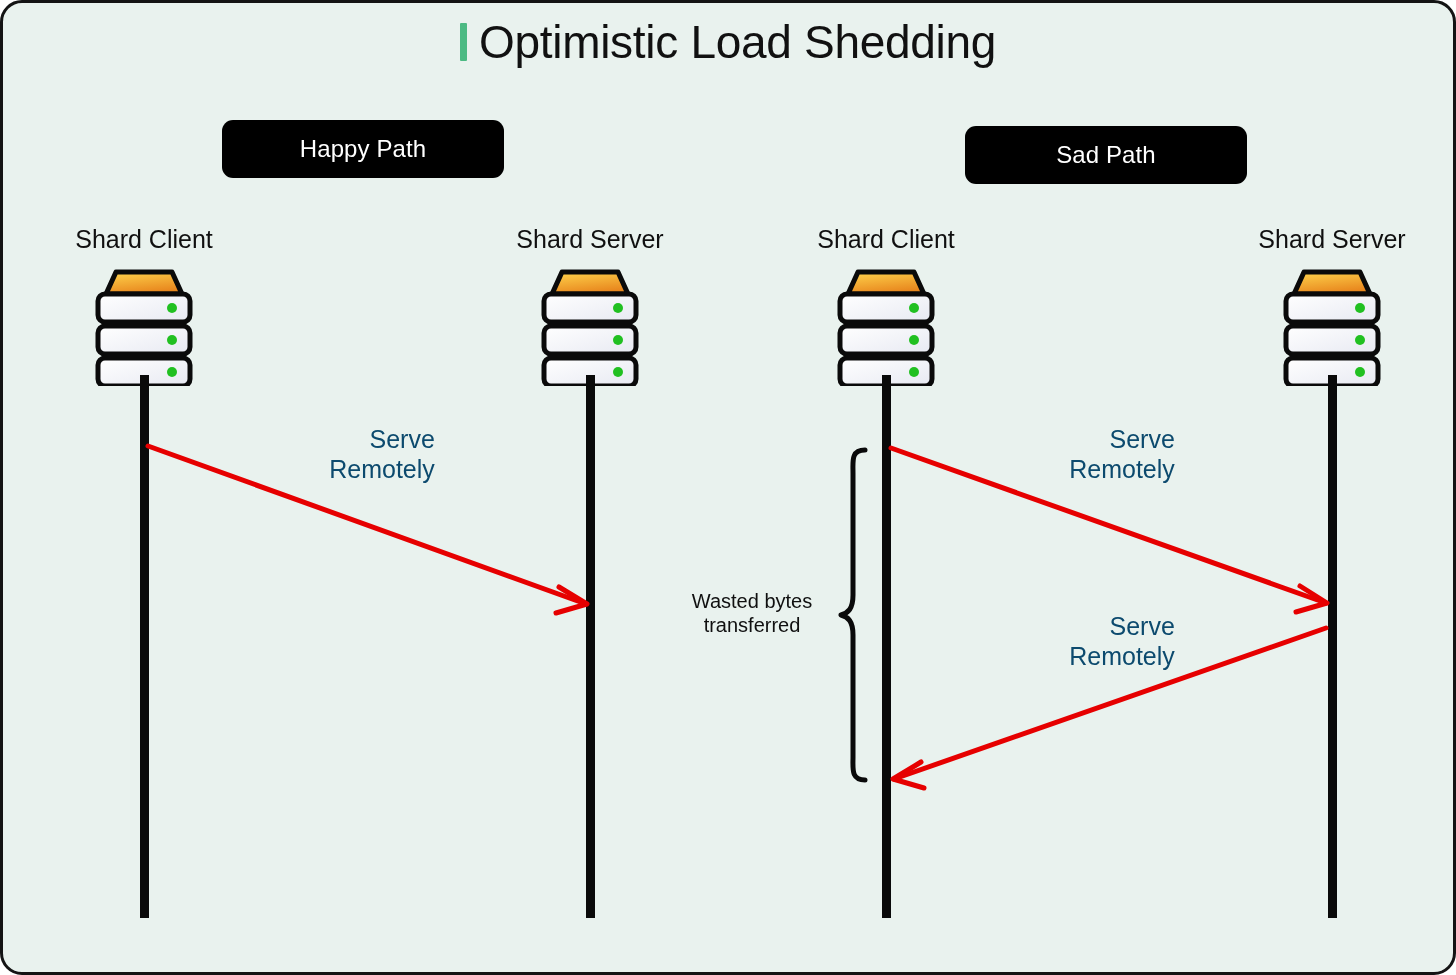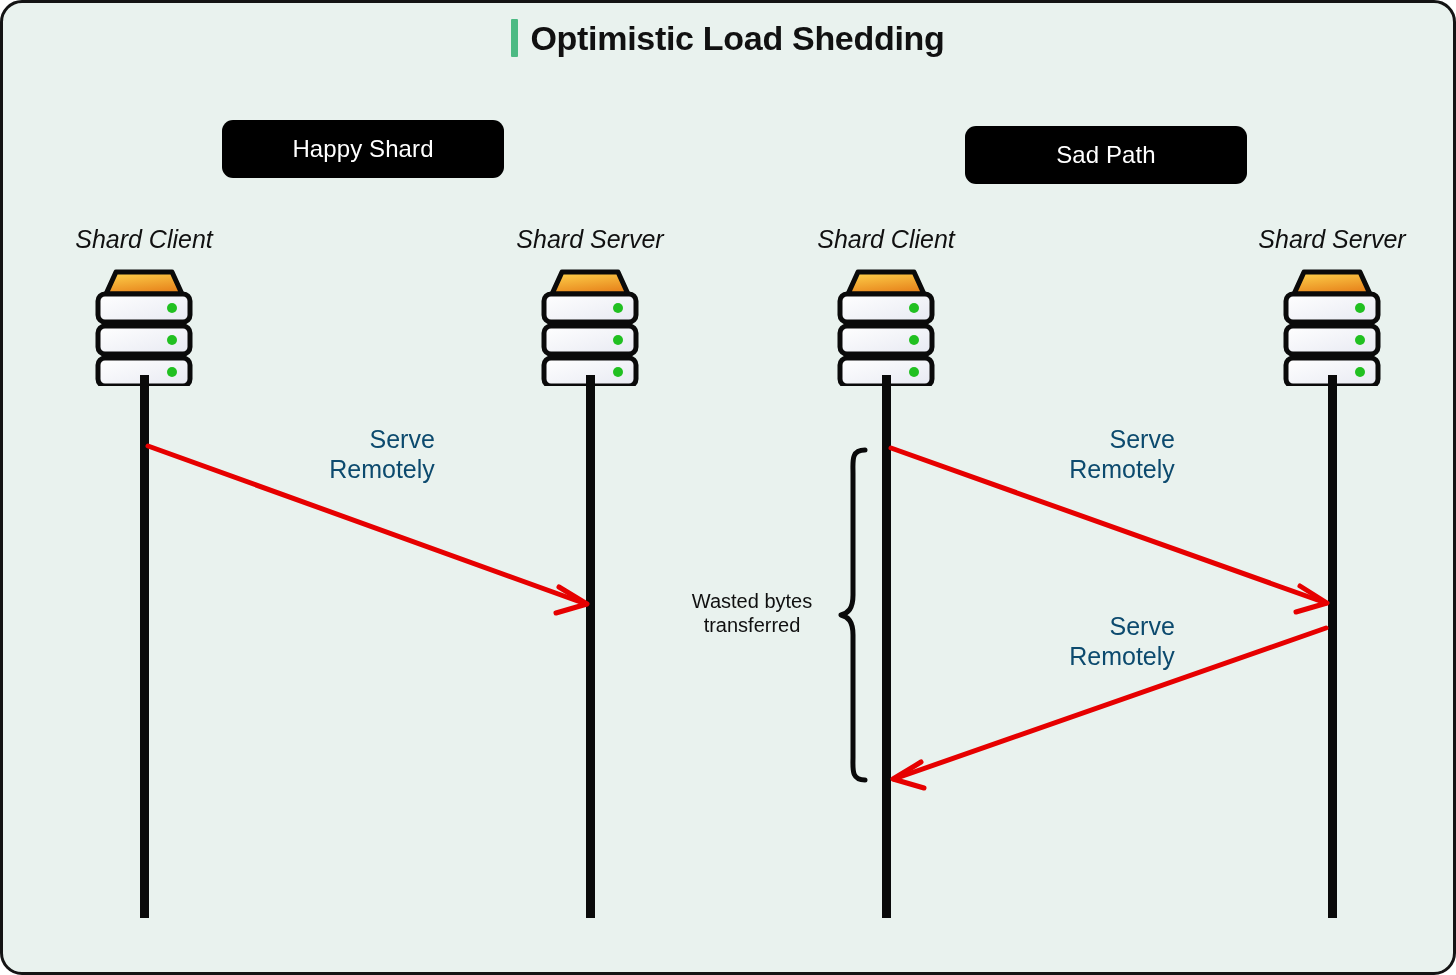--- a/index.html
+++ b/index.html
@@ -36,22 +36,22 @@
     gap: 12px;
   }
   .title-bar {
     width: 7px;
     height: 38px;
     background: #4cba83;
     border-radius: 1px;
     flex: none;
   }
   .title-text {
-    font-size: 34px;
-    font-weight: bold;
+    font-size: 46px;
+    font-weight: normal;
     color: #111111;
     letter-spacing: -0.3px;
     white-space: nowrap;
     line-height: 1;
   }
 
   
   .badge {
     position: absolute;
     height: 58px;
@@ -71,21 +71,20 @@
     width: 200px;
     margin-left: -100px;
     text-align: center;
   }
   .participant-label {
     font-size: 25px;
     color: #101010;
     line-height: 1;
     margin-bottom: 14px;
     white-space: nowrap;
-    font-style: italic;
   }
   .server-icon {
     display: block;
     margin: 0 auto;
   }
 
   
   .lifeline {
     position: absolute;
     width: 9px;
@@ -127,21 +126,21 @@
 <body>
 
 <div id="canvas">
 
   <div class="title-wrap">
     <div class="title-bar"></div>
     <div class="title-text">Optimistic Load Shedding</div>
   </div>
 
   <div class="badge" style="left:219px; top:117px; width:282px;">
-    <span>Happy Shard</span>
+    <span>Happy Path</span>
   </div>
   <div class="badge" style="left:962px; top:123px; width:282px;">
     <span>Sad Path</span>
   </div>
 
   <div class="participant" style="left:141px; top:224px;">
     <div class="participant-label">Shard Client</div>
     <svg class="server-icon" width="108" height="120" viewBox="0 0 108 120">
       <defs>
         <linearGradient id="gtop0" x1="0" y1="0" x2="0.35" y2="1">

